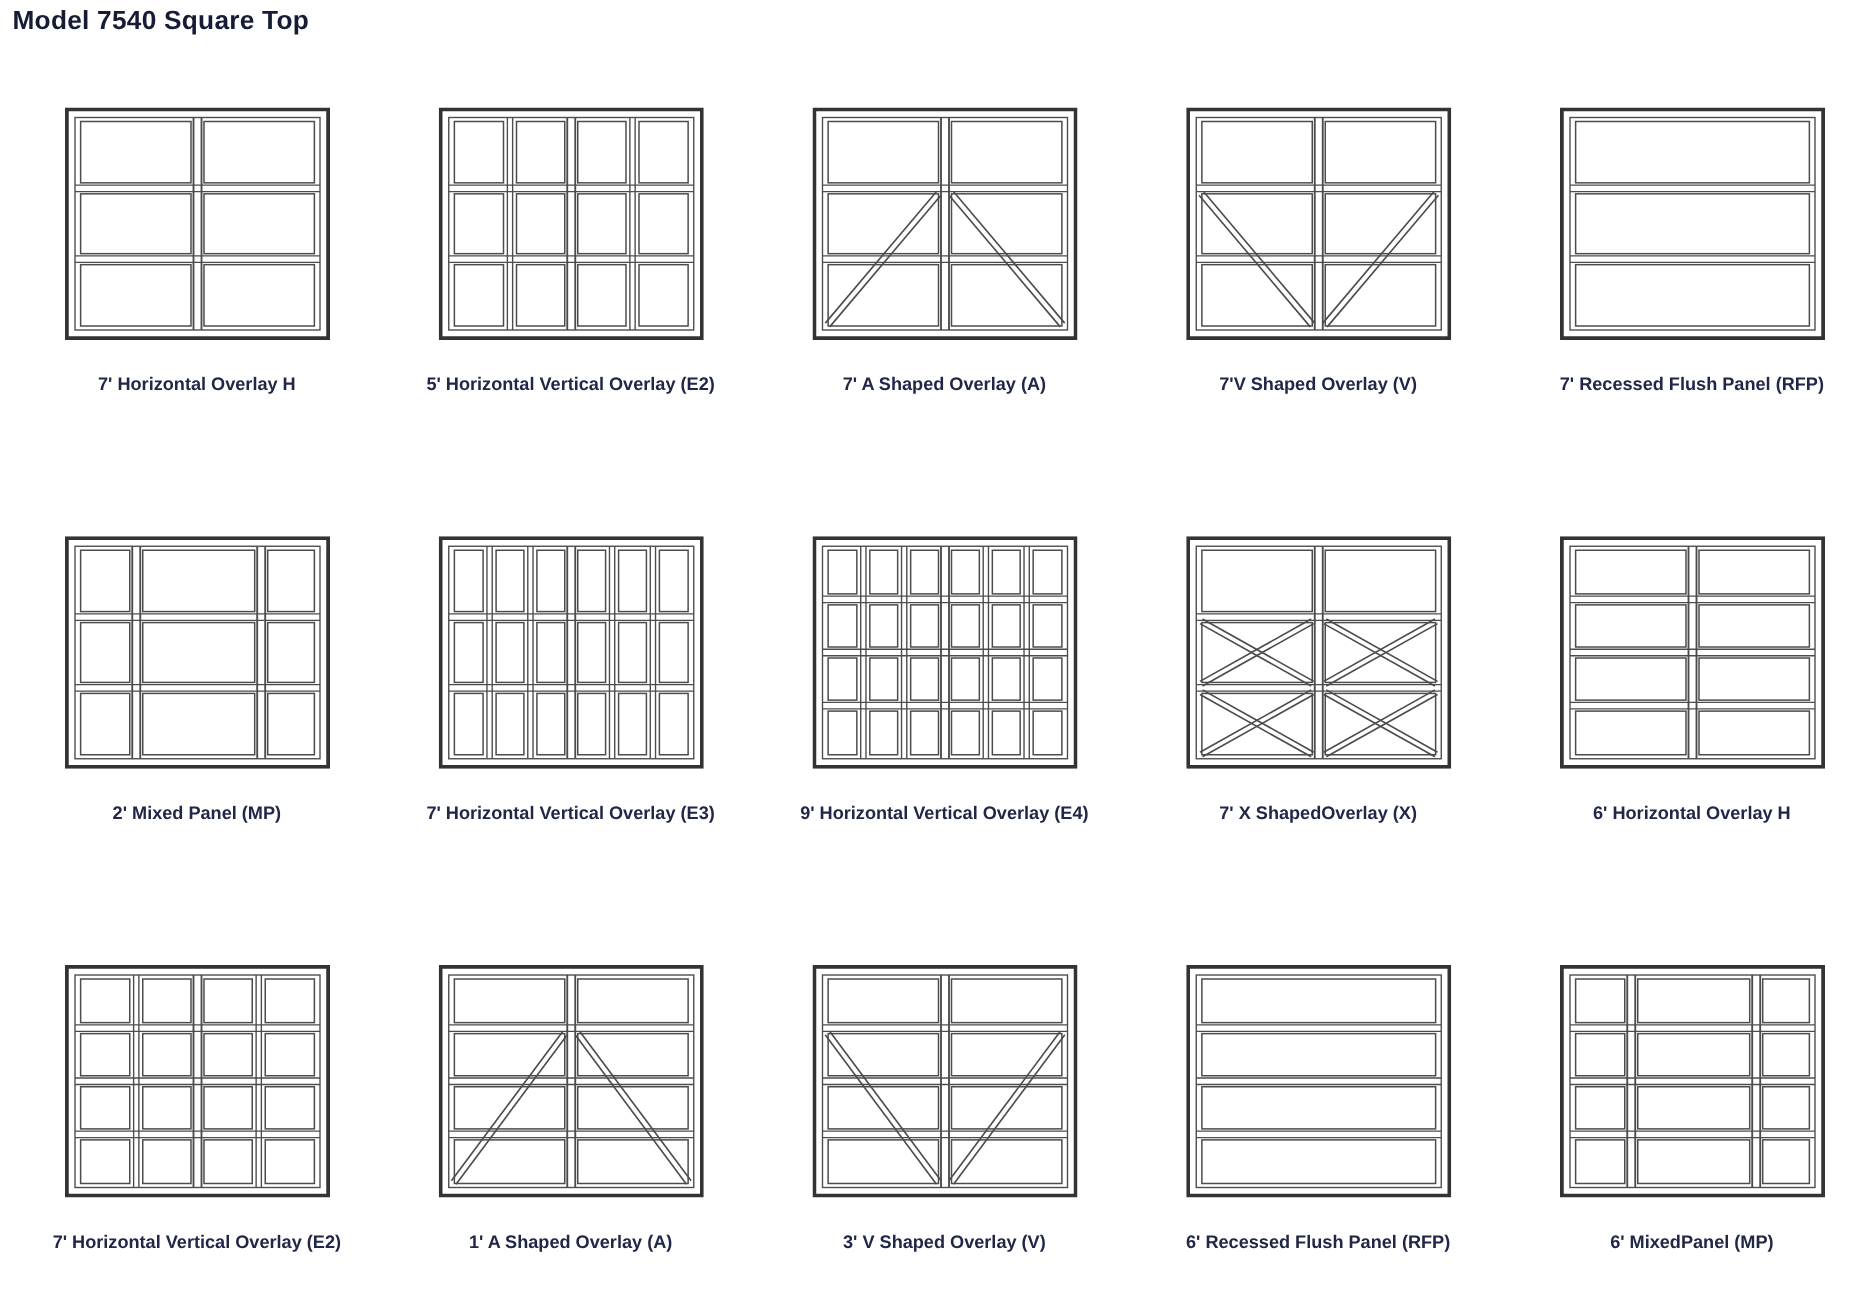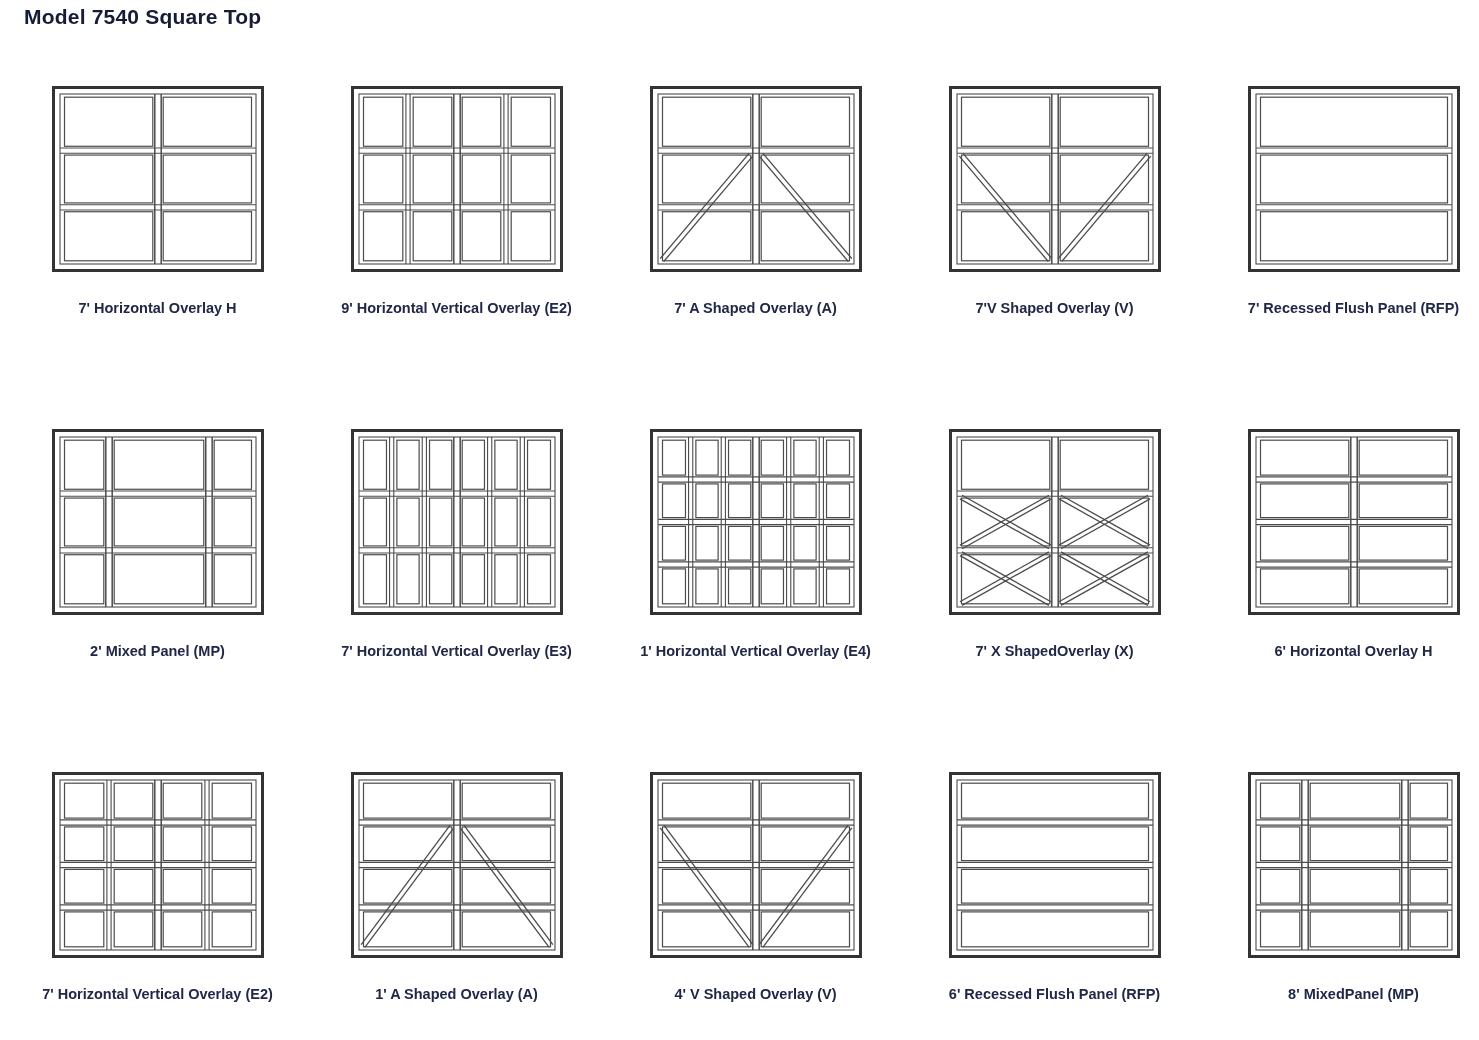--- a/index.html
+++ b/index.html
@@ -1,21 +1,21 @@
 <!DOCTYPE html>
 <html><head>
 <meta charset="utf-8">
 <style>
   html,body{margin:0;padding:0;}
   body{
     width:1479px;height:1040px;overflow:hidden;background:#ffffff;
     font-family:"Liberation Sans",sans-serif;
   }
   .page-title{
-    margin:0;padding:5px 0 0 24px;
+    margin:0;padding:5px 0 0 10px;
     font-size:21px;font-weight:700;letter-spacing:.2px;
     color:#161c36;
   }
   .door-grid{
     display:grid;
     grid-template-columns:repeat(5,299px);
     margin:57px 0 0 8px;
   }
   figure.card{
     margin:0;height:343px;
@@ -79,21 +79,21 @@
           <rect x="12.5" y="69.06666666666666" width="39.3" height="47.86666666666666" fill="none" stroke="#4c4c4c" stroke-width="1.2"></rect>
           <rect x="62.2" y="69.06666666666666" width="38.599999999999994" height="47.86666666666666" fill="none" stroke="#4c4c4c" stroke-width="1.2"></rect>
           <rect x="111.2" y="69.06666666666666" width="38.60000000000001" height="47.86666666666666" fill="none" stroke="#4c4c4c" stroke-width="1.2"></rect>
           <rect x="160.2" y="69.06666666666666" width="39.30000000000001" height="47.86666666666666" fill="none" stroke="#4c4c4c" stroke-width="1.2"></rect>
           <rect x="12.5" y="125.73333333333333" width="39.3" height="49.06666666666668" fill="none" stroke="#4c4c4c" stroke-width="1.2"></rect>
           <rect x="62.2" y="125.73333333333333" width="38.599999999999994" height="49.06666666666668" fill="none" stroke="#4c4c4c" stroke-width="1.2"></rect>
           <rect x="111.2" y="125.73333333333333" width="38.60000000000001" height="49.06666666666668" fill="none" stroke="#4c4c4c" stroke-width="1.2"></rect>
           <rect x="160.2" y="125.73333333333333" width="39.30000000000001" height="49.06666666666668" fill="none" stroke="#4c4c4c" stroke-width="1.2"></rect>
         </svg>
       </div>
-      <figcaption class="label">9' Horizontal Vertical Overlay (E2)</figcaption>
+      <figcaption class="label">5' Horizontal Vertical Overlay (E2)</figcaption>
     </figure>
     <figure class="card">
       <div class="door">
         <svg viewBox="0 0 212 186" width="212" height="186">
           <rect x="1.5" y="1.5" width="209" height="183" fill="#ffffff" stroke="#333333" stroke-width="3"></rect>
           <rect x="8" y="8" width="196" height="170" fill="none" stroke="#4c4c4c" stroke-width="1.1"></rect>
           <line x1="8" y1="67.26666666666665" x2="204" y2="67.26666666666665" stroke="#4c4c4c" stroke-width="1.1"></line>
           <line x1="8" y1="62.066666666666656" x2="204" y2="62.066666666666656" stroke="#4c4c4c" stroke-width="1.1"></line>
           <line x1="8" y1="123.93333333333332" x2="204" y2="123.93333333333332" stroke="#4c4c4c" stroke-width="1.1"></line>
           <line x1="8" y1="118.73333333333333" x2="204" y2="118.73333333333333" stroke="#4c4c4c" stroke-width="1.1"></line>
@@ -261,21 +261,21 @@
           <rect x="143.87319999999997" y="97.4" width="22.253600000000063" height="33.69999999999999" fill="none" stroke="#4c4c4c" stroke-width="1.2"></rect>
           <rect x="176.5268" y="97.4" width="22.97319999999999" height="33.69999999999999" fill="none" stroke="#4c4c4c" stroke-width="1.2"></rect>
           <rect x="12.5" y="139.9" width="22.97319999999999" height="34.900000000000006" fill="none" stroke="#4c4c4c" stroke-width="1.2"></rect>
           <rect x="45.8732" y="139.9" width="22.25359999999999" height="34.900000000000006" fill="none" stroke="#4c4c4c" stroke-width="1.2"></rect>
           <rect x="78.5268" y="139.9" width="22.273200000000003" height="34.900000000000006" fill="none" stroke="#4c4c4c" stroke-width="1.2"></rect>
           <rect x="111.2" y="139.9" width="22.27319999999999" height="34.900000000000006" fill="none" stroke="#4c4c4c" stroke-width="1.2"></rect>
           <rect x="143.87319999999997" y="139.9" width="22.253600000000063" height="34.900000000000006" fill="none" stroke="#4c4c4c" stroke-width="1.2"></rect>
           <rect x="176.5268" y="139.9" width="22.97319999999999" height="34.900000000000006" fill="none" stroke="#4c4c4c" stroke-width="1.2"></rect>
         </svg>
       </div>
-      <figcaption class="label">1' Horizontal Vertical Overlay (E4)</figcaption>
+      <figcaption class="label">9' Horizontal Vertical Overlay (E4)</figcaption>
     </figure>
     <figure class="card">
       <div class="door">
         <svg viewBox="0 0 212 186" width="212" height="186">
           <rect x="1.5" y="1.5" width="209" height="183" fill="#ffffff" stroke="#333333" stroke-width="3"></rect>
           <rect x="8" y="8" width="196" height="170" fill="none" stroke="#4c4c4c" stroke-width="1.1"></rect>
           <line x1="8" y1="67.26666666666665" x2="204" y2="67.26666666666665" stroke="#4c4c4c" stroke-width="1.1"></line>
           <line x1="8" y1="62.066666666666656" x2="204" y2="62.066666666666656" stroke="#4c4c4c" stroke-width="1.1"></line>
           <line x1="8" y1="123.93333333333332" x2="204" y2="123.93333333333332" stroke="#4c4c4c" stroke-width="1.1"></line>
           <line x1="8" y1="118.73333333333333" x2="204" y2="118.73333333333333" stroke="#4c4c4c" stroke-width="1.1"></line>
@@ -418,21 +418,21 @@
           <rect x="12.5" y="97.4" width="88.3" height="33.69999999999999" fill="none" stroke="#4c4c4c" stroke-width="1.2"></rect>
           <rect x="111.2" y="97.4" width="88.3" height="33.69999999999999" fill="none" stroke="#4c4c4c" stroke-width="1.2"></rect>
           <rect x="12.5" y="139.9" width="88.3" height="34.900000000000006" fill="none" stroke="#4c4c4c" stroke-width="1.2"></rect>
           <rect x="111.2" y="139.9" width="88.3" height="34.900000000000006" fill="none" stroke="#4c4c4c" stroke-width="1.2"></rect>
           <line x1="10.155379513396321" y1="55.8738177682655" x2="99.15537951339633" y2="175.3738177682655" stroke="#4c4c4c" stroke-width="1.3"></line>
           <line x1="13.844620486603679" y1="53.1261822317345" x2="102.84462048660367" y2="172.6261822317345" stroke="#4c4c4c" stroke-width="1.3"></line>
           <line x1="198.15537951339633" y1="53.1261822317345" x2="109.15537951339633" y2="172.6261822317345" stroke="#4c4c4c" stroke-width="1.3"></line>
           <line x1="201.84462048660367" y1="55.8738177682655" x2="112.84462048660367" y2="175.3738177682655" stroke="#4c4c4c" stroke-width="1.3"></line>
         </svg>
       </div>
-      <figcaption class="label">4' V Shaped Overlay (V)</figcaption>
+      <figcaption class="label">3' V Shaped Overlay (V)</figcaption>
     </figure>
     <figure class="card">
       <div class="door">
         <svg viewBox="0 0 212 186" width="212" height="186">
           <rect x="1.5" y="1.5" width="209" height="183" fill="#ffffff" stroke="#333333" stroke-width="3"></rect>
           <rect x="8" y="8" width="196" height="170" fill="none" stroke="#4c4c4c" stroke-width="1.1"></rect>
           <line x1="8" y1="53.1" x2="204" y2="53.1" stroke="#4c4c4c" stroke-width="1.1"></line>
           <line x1="8" y1="47.9" x2="204" y2="47.9" stroke="#4c4c4c" stroke-width="1.1"></line>
           <line x1="8" y1="95.6" x2="204" y2="95.6" stroke="#4c4c4c" stroke-width="1.1"></line>
           <line x1="8" y1="90.4" x2="204" y2="90.4" stroke="#4c4c4c" stroke-width="1.1"></line>
@@ -468,15 +468,15 @@
           <rect x="62.2" y="54.9" width="89.56000000000002" height="33.699999999999996" fill="none" stroke="#4c4c4c" stroke-width="1.2"></rect>
           <rect x="162.16" y="54.9" width="37.34" height="33.699999999999996" fill="none" stroke="#4c4c4c" stroke-width="1.2"></rect>
           <rect x="12.5" y="97.4" width="39.3" height="33.69999999999999" fill="none" stroke="#4c4c4c" stroke-width="1.2"></rect>
           <rect x="62.2" y="97.4" width="89.56000000000002" height="33.69999999999999" fill="none" stroke="#4c4c4c" stroke-width="1.2"></rect>
           <rect x="162.16" y="97.4" width="37.34" height="33.69999999999999" fill="none" stroke="#4c4c4c" stroke-width="1.2"></rect>
           <rect x="12.5" y="139.9" width="39.3" height="34.900000000000006" fill="none" stroke="#4c4c4c" stroke-width="1.2"></rect>
           <rect x="62.2" y="139.9" width="89.56000000000002" height="34.900000000000006" fill="none" stroke="#4c4c4c" stroke-width="1.2"></rect>
           <rect x="162.16" y="139.9" width="37.34" height="34.900000000000006" fill="none" stroke="#4c4c4c" stroke-width="1.2"></rect>
         </svg>
       </div>
-      <figcaption class="label">8' MixedPanel (MP)</figcaption>
+      <figcaption class="label">6' MixedPanel (MP)</figcaption>
     </figure>
   </div>
 
 </body></html>

